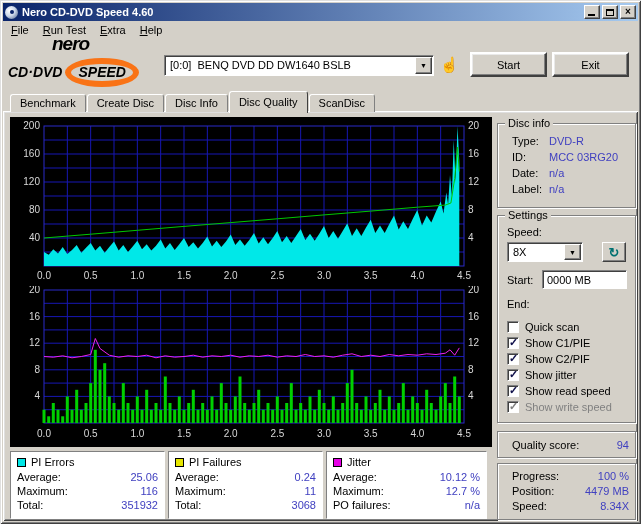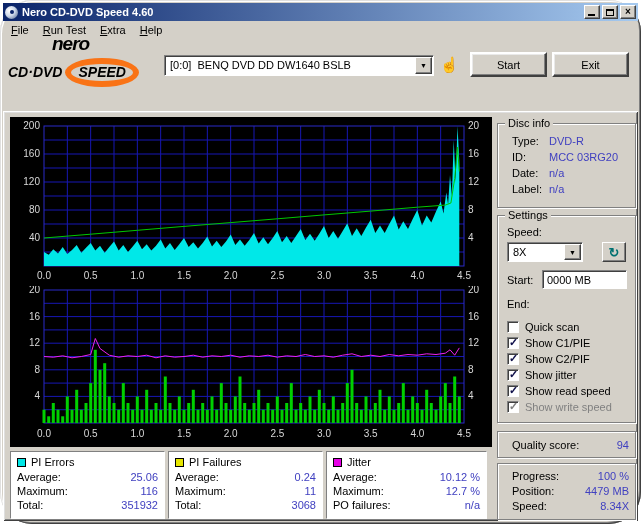--- a/index.html
+++ b/index.html
@@ -1,19 +1,19 @@
 <!DOCTYPE html>
 <html><head>
 <meta charset="utf-8">
 <style>
   * { margin:0; padding:0; box-sizing:border-box; }
   html,body { width:641px; height:524px; }
   body { font-family:"Liberation Sans", sans-serif; font-size:11px; color:#000; }
   .window { position:relative; width:641px; height:524px; background:#d4d0c8;
-    box-shadow: inset 1px 1px 0 #dfdfdf, inset -1px -1px 0 #404040, inset 2px 2px 0 #fff, inset -2px -2px 0 #808080; border-radius: 32px; }
+    box-shadow: inset 1px 1px 0 #dfdfdf, inset -1px -1px 0 #404040, inset 2px 2px 0 #fff, inset -2px -2px 0 #808080; }
 
   
   .titlebar { position:absolute; left:3px; top:3px; width:635px; height:18px;
     background:linear-gradient(90deg,#0a246a,#a6caf0); color:#fff; display:flex; align-items:center; padding:0 2px; }
   .title-text { font-weight:bold; font-size:11px; margin-left:4px; flex:1; white-space:nowrap; overflow:hidden; }
   .disc-icon { width:13px; height:13px; border-radius:50%;
     background:radial-gradient(circle at 35% 35%, #ffffff, #cdd8ea 45%, #5a6f96 90%); position:relative; flex:none; }
   .disc-icon::after { content:""; position:absolute; left:4.5px; top:4.5px; width:4px; height:4px; border-radius:50%; background:#0a246a; }
   .winbtn { width:16px; height:14px; background:#d4d0c8; border:1px solid; border-color:#fff #404040 #404040 #fff;
     box-shadow: inset -1px -1px 0 #808080; margin-left:2px; display:flex; align-items:center; justify-content:center;
@@ -136,20 +136,27 @@
       </span>
   </div>
   <button class="hand-btn">
       <span>☝</span>
     </button>
   <button class="btn btn-start">Start</button>
   <button class="btn btn-exit">Exit</button>
 
   <div class="panel"></div>
 
+  <div class="tabs">
+    <span class="tab">Benchmark</span>
+    <span class="tab">Create Disc</span>
+    <span class="tab">Disc Info</span>
+    <span class="tab active">Disc Quality</span>
+    <span class="tab">ScanDisc</span>
+  </div>
 
   <div class="chart-panel">
     <svg id="chart0" width="482" height="168">
         <rect x="0" y="0" width="482" height="168" fill="#000"></rect>
         <line x1="57.33333333333333" y1="9" x2="57.33333333333333" y2="149" stroke="#1717b4" stroke-width="1"></line>
         <line x1="80.66666666666666" y1="9" x2="80.66666666666666" y2="149" stroke="#1717b4" stroke-width="1"></line>
         <line x1="104" y1="9" x2="104" y2="149" stroke="#1717b4" stroke-width="1"></line>
         <line x1="127.33333333333333" y1="9" x2="127.33333333333333" y2="149" stroke="#1717b4" stroke-width="1"></line>
         <line x1="150.66666666666669" y1="9" x2="150.66666666666669" y2="149" stroke="#1717b4" stroke-width="1"></line>
         <line x1="174" y1="9" x2="174" y2="149" stroke="#1717b4" stroke-width="1"></line>

